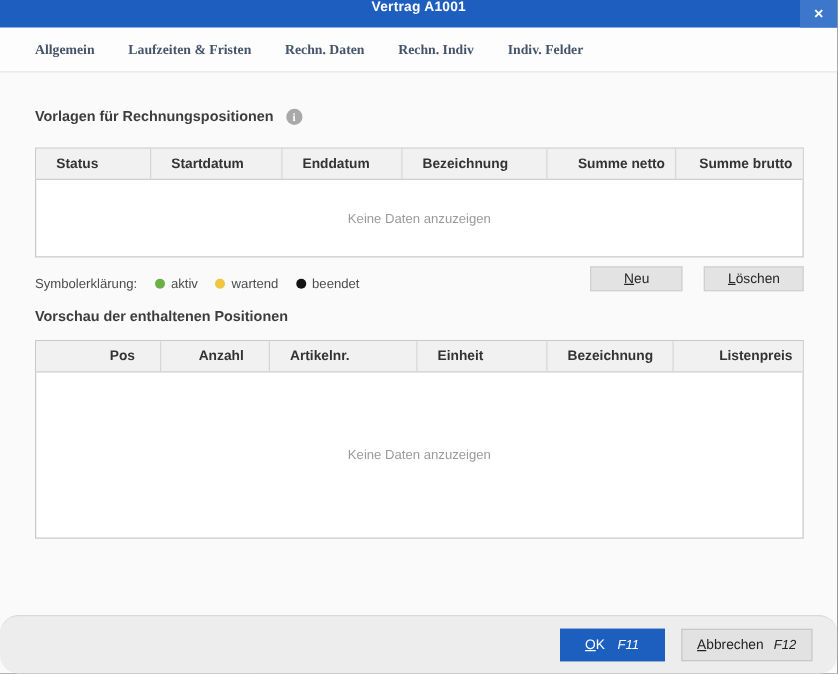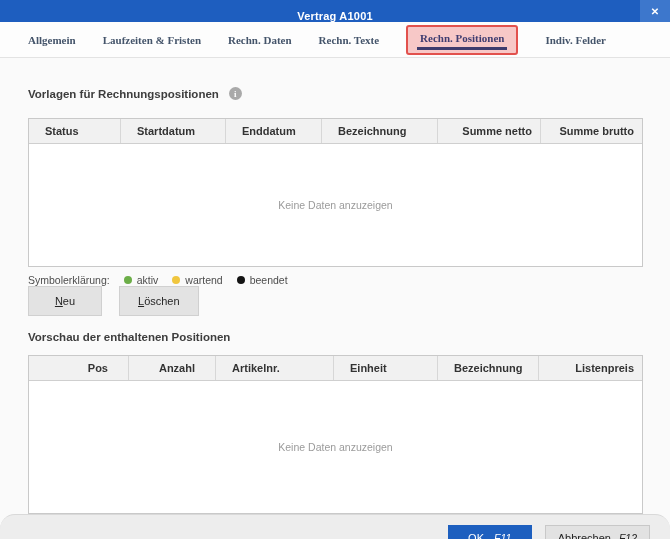--- a/index.html
+++ b/index.html
@@ -6,21 +6,21 @@
   html,body { background:#555; }
   body { font-family:"Liberation Sans", sans-serif; }
   .dialog{
     width:670px; height:539px; background:#fafafa; position:relative;
     display:flex; flex-direction:column; overflow:hidden;
     font-size:11px; color:#333;
   }
   
   .titlebar{
     height:22px; background:var(--titlebar,#1e5ebf); flex:0 0 22px;
-    display:flex; align-items:flex-end; justify-content:center; position:relative;
+    display:flex; align-items:flex-start; justify-content:center; position:relative;
   }
   .titlebar .title{ color:#fff; font-weight:700; font-size:11px; letter-spacing:.2px; }
   .close-btn{
     position:absolute; right:0; top:0; width:30px; height:22px;
     background:#3d77cc; color:#fff; border:none; cursor:pointer;
     display:flex; align-items:center; justify-content:center;
     font-size:10px; font-weight:700; font-family:"Liberation Sans", sans-serif;
   }
   
   .tabbar{
@@ -49,46 +49,46 @@
     display:flex; align-items:center; gap:10px;
   }
   .section-title.second{ margin-top:15px; }
   .info-icon{
     width:13px; height:13px; border-radius:50%; background:#a9a9a9; color:#fff;
     font-size:9px; font-weight:700; display:inline-flex; align-items:center;
     justify-content:center; font-family:"Liberation Serif", serif; cursor:pointer;
   }
   
   .grid{ margin-top:18px; background:#fff; border:1px solid #c9c9c9; display:flex; flex-direction:column; }
-  .grid.t1{ height:149px;text-align:right; }
+  .grid.t1{ height:88px;text-align:right; }
   .grid.t2{ margin-top:12px; height:159px;justify-content:center; }
   .grid-header{ display:flex; height:25px; flex:0 0 25px; background:#f1f1f1; border-bottom:1px solid #cfcfcf; }
   .th{
     display:flex; align-items:center; padding:0 8px 0 16px; font-weight:700;
     color:#333; border-right:1px solid #d7d7d7; overflow:hidden; white-space:nowrap;
   }
   .th:last-child{ border-right:none; }
   .th.right{ justify-content:flex-end; padding:0 8px; }
   .th.right-pad{ justify-content:flex-end; padding:0 20px 0 8px; }
   
   .t1 .c1{width:92px;} .t1 .c2{width:105px;} .t1 .c3{width:96px;}
   .t1 .c4{width:116px;} .t1 .c5{width:103px;} .t1 .c6{flex:1;}
   
   .t2 .c1{width:100px;} .t2 .c2{width:87px;} .t2 .c3{width:118px;}
   .t2 .c4{width:104px;} .t2 .c5{width:101px;} .t2 .c6{flex:1;}
   .grid-body{ flex:1; display:flex; align-items:center; justify-content:center; }
   .empty-text{ color:#9b9b9b; font-size:10.5px; }
   
-  .row-under-grid{ margin-top:7px; display:flex; align-items:flex-start; justify-content:space-between;flex-direction:column; }
+  .row-under-grid{ margin-top:7px; display:flex; align-items:flex-end; justify-content:space-between; }
   .legend{ display:flex; align-items:center; gap:14px; color:#4d4d4d; font-size:10.5px; }
   .legend-item{ display:flex; align-items:center; gap:5px; }
   .dot{ width:8px; height:8px; border-radius:50%; display:inline-block; }
   .action-buttons{ display:flex; gap:17px; }
   .btn{
-    min-width:74px; height:30px; padding:0 18px; background:#e3e3e3;
+    min-width:74px; height:20px; padding:0 18px; background:#e3e3e3;
     border:1px solid #d0d0d0; color:#262626; font-size:11px; font-weight:400;
     font-family:"Liberation Sans", sans-serif; cursor:pointer;
   }
   .btn .u{ text-decoration:underline; }
   
   .footer{
     flex:0 0 47px; background:#ededed; border-top:1px solid #d9d9d9;
     display:flex; align-items:center; justify-content:flex-end; gap:13px; padding:0 20px;border-radius:15px;
   }
   .btn-ok{
@@ -113,22 +113,21 @@
 
   <div class="titlebar">
     <span class="title">Vertrag A1001</span>
     <button class="close-btn">✕</button>
   </div>
 
   <div class="tabbar">
     <button class="tab">Allgemein</button>
     <button class="tab">Laufzeiten &amp; Fristen</button>
     <button class="tab">Rechn. Daten</button>
-    <button class="tab">Rechn. Texte</button>
-    <button class="tab active">Rechn. Positionen</button>
+    <button class="tab">Rechn. Indiv</button>
     <button class="tab">Indiv. Felder</button>
 
   </div>
 
   <div class="content">
 
     <div class="section-title">
       <span>Vorlagen für Rechnungspositionen</span>
       <span class="info-icon">i</span>
     </div>

